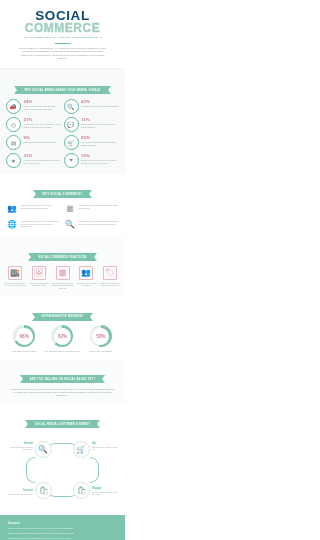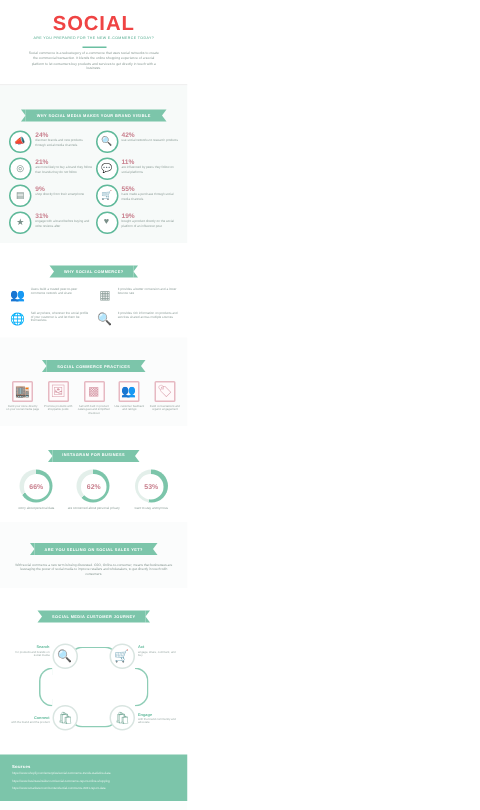--- a/index.html
+++ b/index.html
@@ -13,21 +13,21 @@
 
   
   .header {
     background: #ffffff;
     padding: 9px 10px 7px 10px;
     text-align: center;
     border-bottom: 1px solid #f0f0f0;
   }
   .title-social {
     font-size: 13.5px; letter-spacing: 0.6px; font-weight: bold;
-    color: #ef4444; line-height: 13px;
+    color: #0c4a6e; line-height: 13px;
   }
   .title-commerce {
     font-size: 12px; letter-spacing: 0.5px; font-weight: bold;
     color: #ffffff; line-height: 12px;
     -webkit-text-stroke: 0.4px #9ecfbd;
     text-shadow: 0 0 0 #9ecfbd;
   }
   .title-commerce span { color: transparent; -webkit-text-stroke: 0.45px #a8d4c3; }
   .title-sub {
     font-size: 2.4px; letter-spacing: 0.25px; color: #4ea98b;
@@ -146,20 +146,23 @@
   .f-title { font-size: 2.8px; font-weight: bold; letter-spacing: 0.2px; line-height: 3.5px; }
   .f-line { font-size: 2px; line-height: 3.1px; color: #e4f3ed; margin-top: 2px; word-break: break-all; }
 </style>
 </head>
 <body>
 
 <div class="page">
 
   <div class="header">
     <div class="title-social">SOCIAL</div>
+    <div class="title-commerce">
+      <span>COMMERCE</span>
+    </div>
     <div class="title-sub">ARE YOU PREPARED FOR THE NEW E-COMMERCE TODAY?</div>
     <div class="rule"></div>
     <div class="intro">Social commerce is a subcategory of e-commerce that uses social networks to create the commercial transaction. It blends the online shopping experience of a social platform to let consumers buy products and services to get directly in touch with a business.</div>
   </div>
 
   <div class="stats-sec">
     <div class="banner-wrap">
       <div class="banner">WHY SOCIAL MEDIA MAKES YOUR BRAND VISIBLE</div>
     </div>
     <div class="stats-grid">

